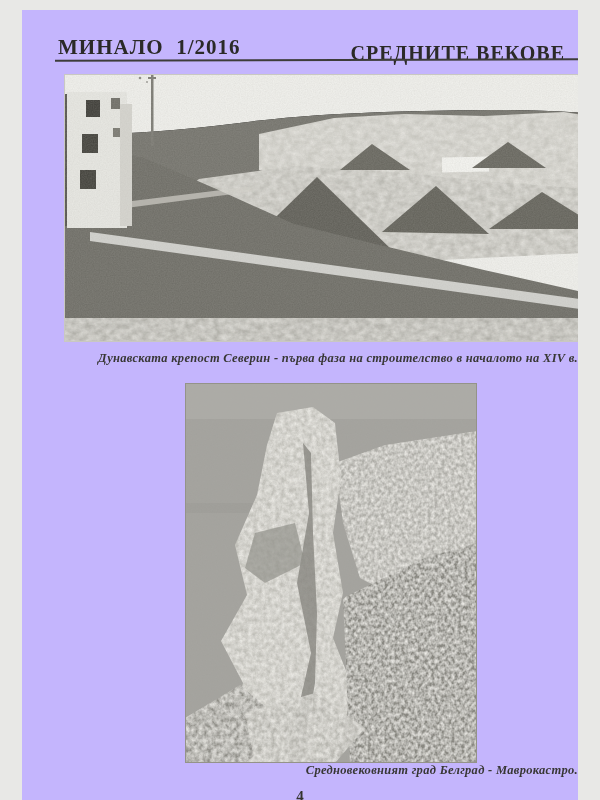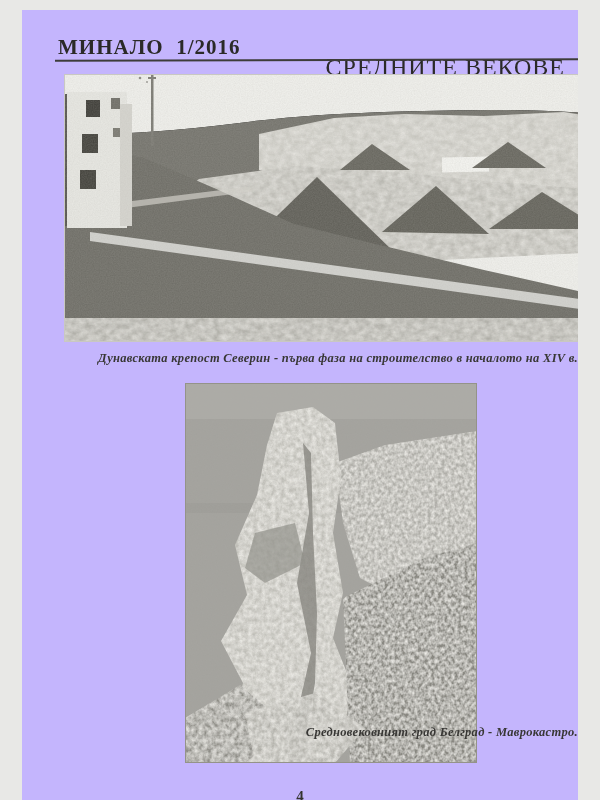--- a/index.html
+++ b/index.html
@@ -11,39 +11,39 @@
     font-family:"Liberation Serif","DejaVu Serif",serif;
     color:#2e2d2b;
     margin:10px auto;
   }
   .header-left{
     position:absolute;left:36px;top:25px;
     font-size:21px;font-weight:bold;letter-spacing:1px;
     white-space:pre;color:#2b2a28;
   }
   .header-right{
-    position:absolute;right:13px;top:44px;
-    font-size:24px;font-weight:normal;letter-spacing:1px;
+    position:absolute;right:13px;top:32px;
+    font-size:20px;font-weight:bold;letter-spacing:1px;
     color:#2b2a28;
   }
   .header-rule{
     position:absolute;left:33px;top:49px;width:556px;height:2px;
     background:#3d3c3a;transform:rotate(-0.15deg);
   }
   .speck{position:absolute;background:#9b9a94;border-radius:50%;}
   .photo{position:absolute;display:block;}
   .photo-1{left:42px;top:64px;}
   .photo-2{left:163px;top:373px;}
   .caption{
     position:absolute;left:0;right:0;text-align:right;
     font-size:12.5px;font-weight:bold;font-style:italic;
     color:#383735;letter-spacing:0.3px;
   }
   .caption-1{top:341px;}
-  .caption-2{top:715px;}
+  .caption-2{top:753px;}
   .page-number{
     position:absolute;left:0;right:0;top:778px;text-align:center;
     font-size:15px;font-weight:bold;color:#34332f;
   }
 </style>
 </head>
 <body>
 
 <div class="page">
 

